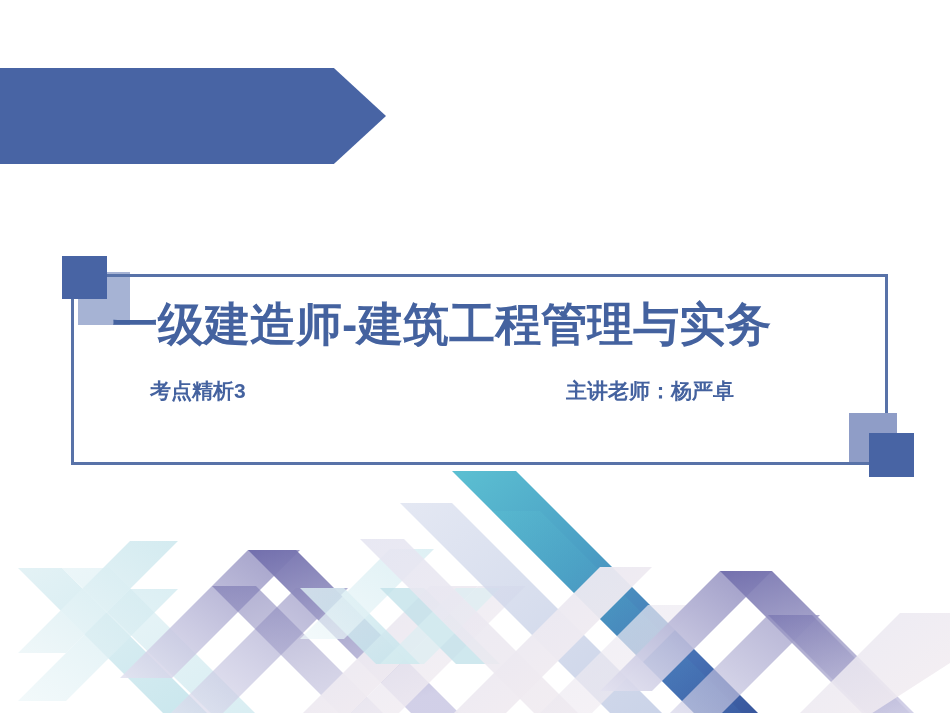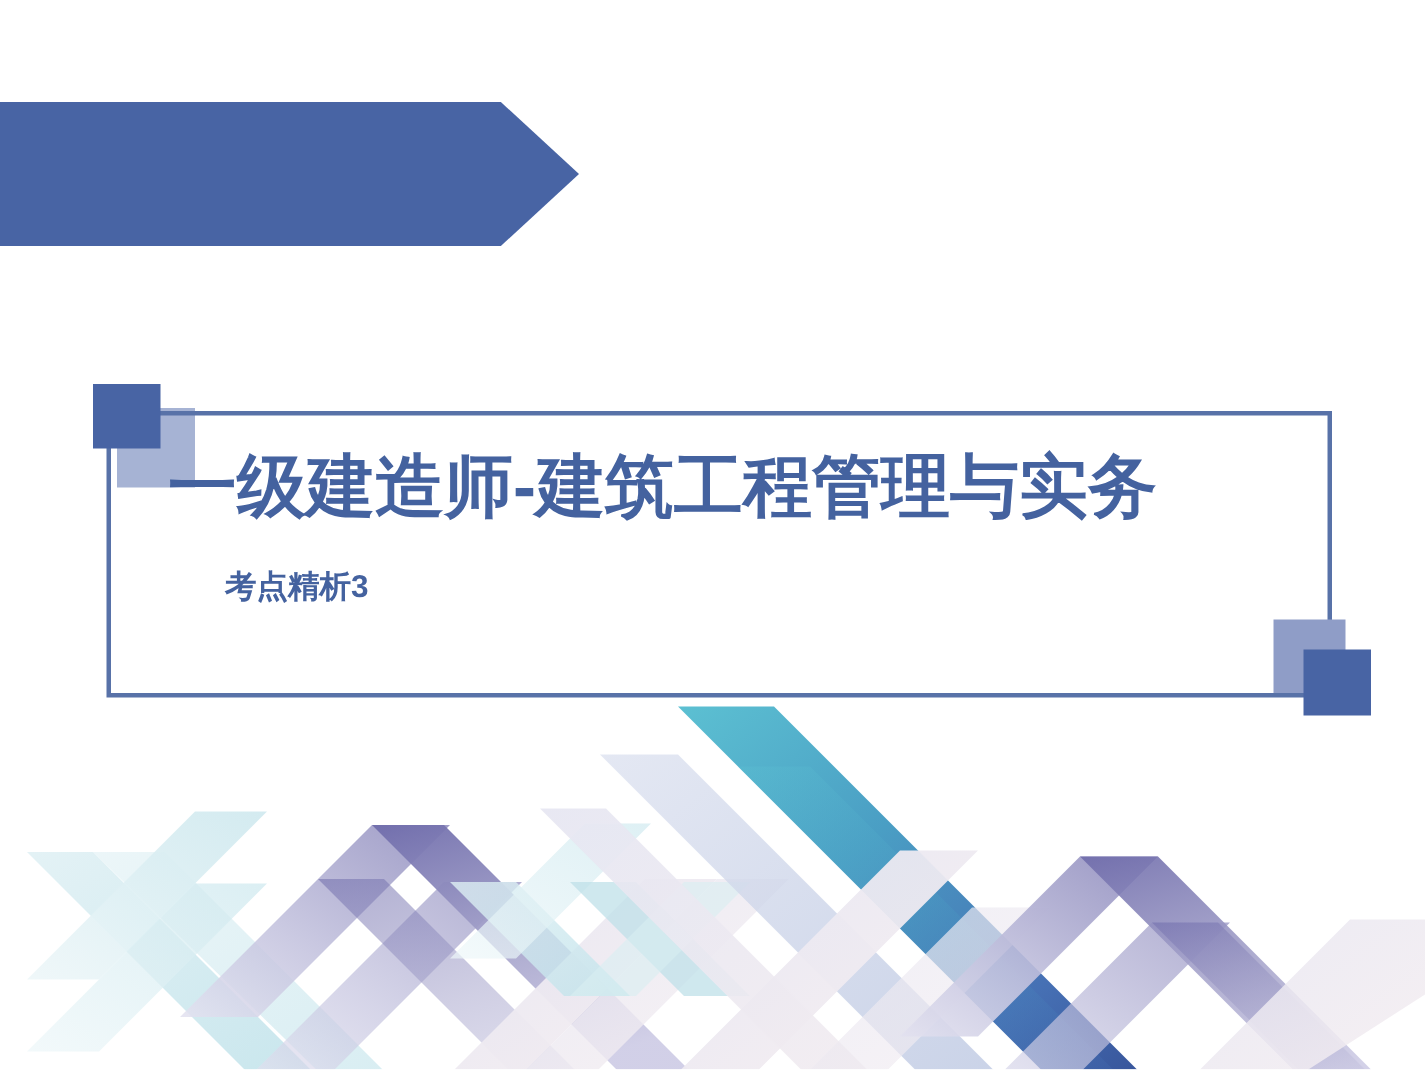--- a/index.html
+++ b/index.html
@@ -137,20 +137,21 @@
 
   <div class="sq-tl-dark"></div>
 
   <div class="sq-br-light"></div>
   <div class="sq-br-dark"></div>
 
   <div class="main-title">一级建造师-建筑工程管理与实务</div>
 
   <div class="subtitle-left">考点精析3</div>
 
+  <div class="subtitle-right">主讲老师：杨严卓</div>
 
   <svg class="deco" viewBox="0 0 950 260" preserveAspectRatio="none">
     <defs>
       <linearGradient id="gTealBlue" x1="0" y1="0" x2="1" y2="1">
         <stop offset="0%" stop-color="#5cc0d2"></stop>
         <stop offset="35%" stop-color="#4a9ec4"></stop>
         <stop offset="70%" stop-color="#4670b4"></stop>
         <stop offset="100%" stop-color="#31488f"></stop>
       </linearGradient>
       <linearGradient id="gPurple" x1="0" y1="0" x2="0.4" y2="1">

